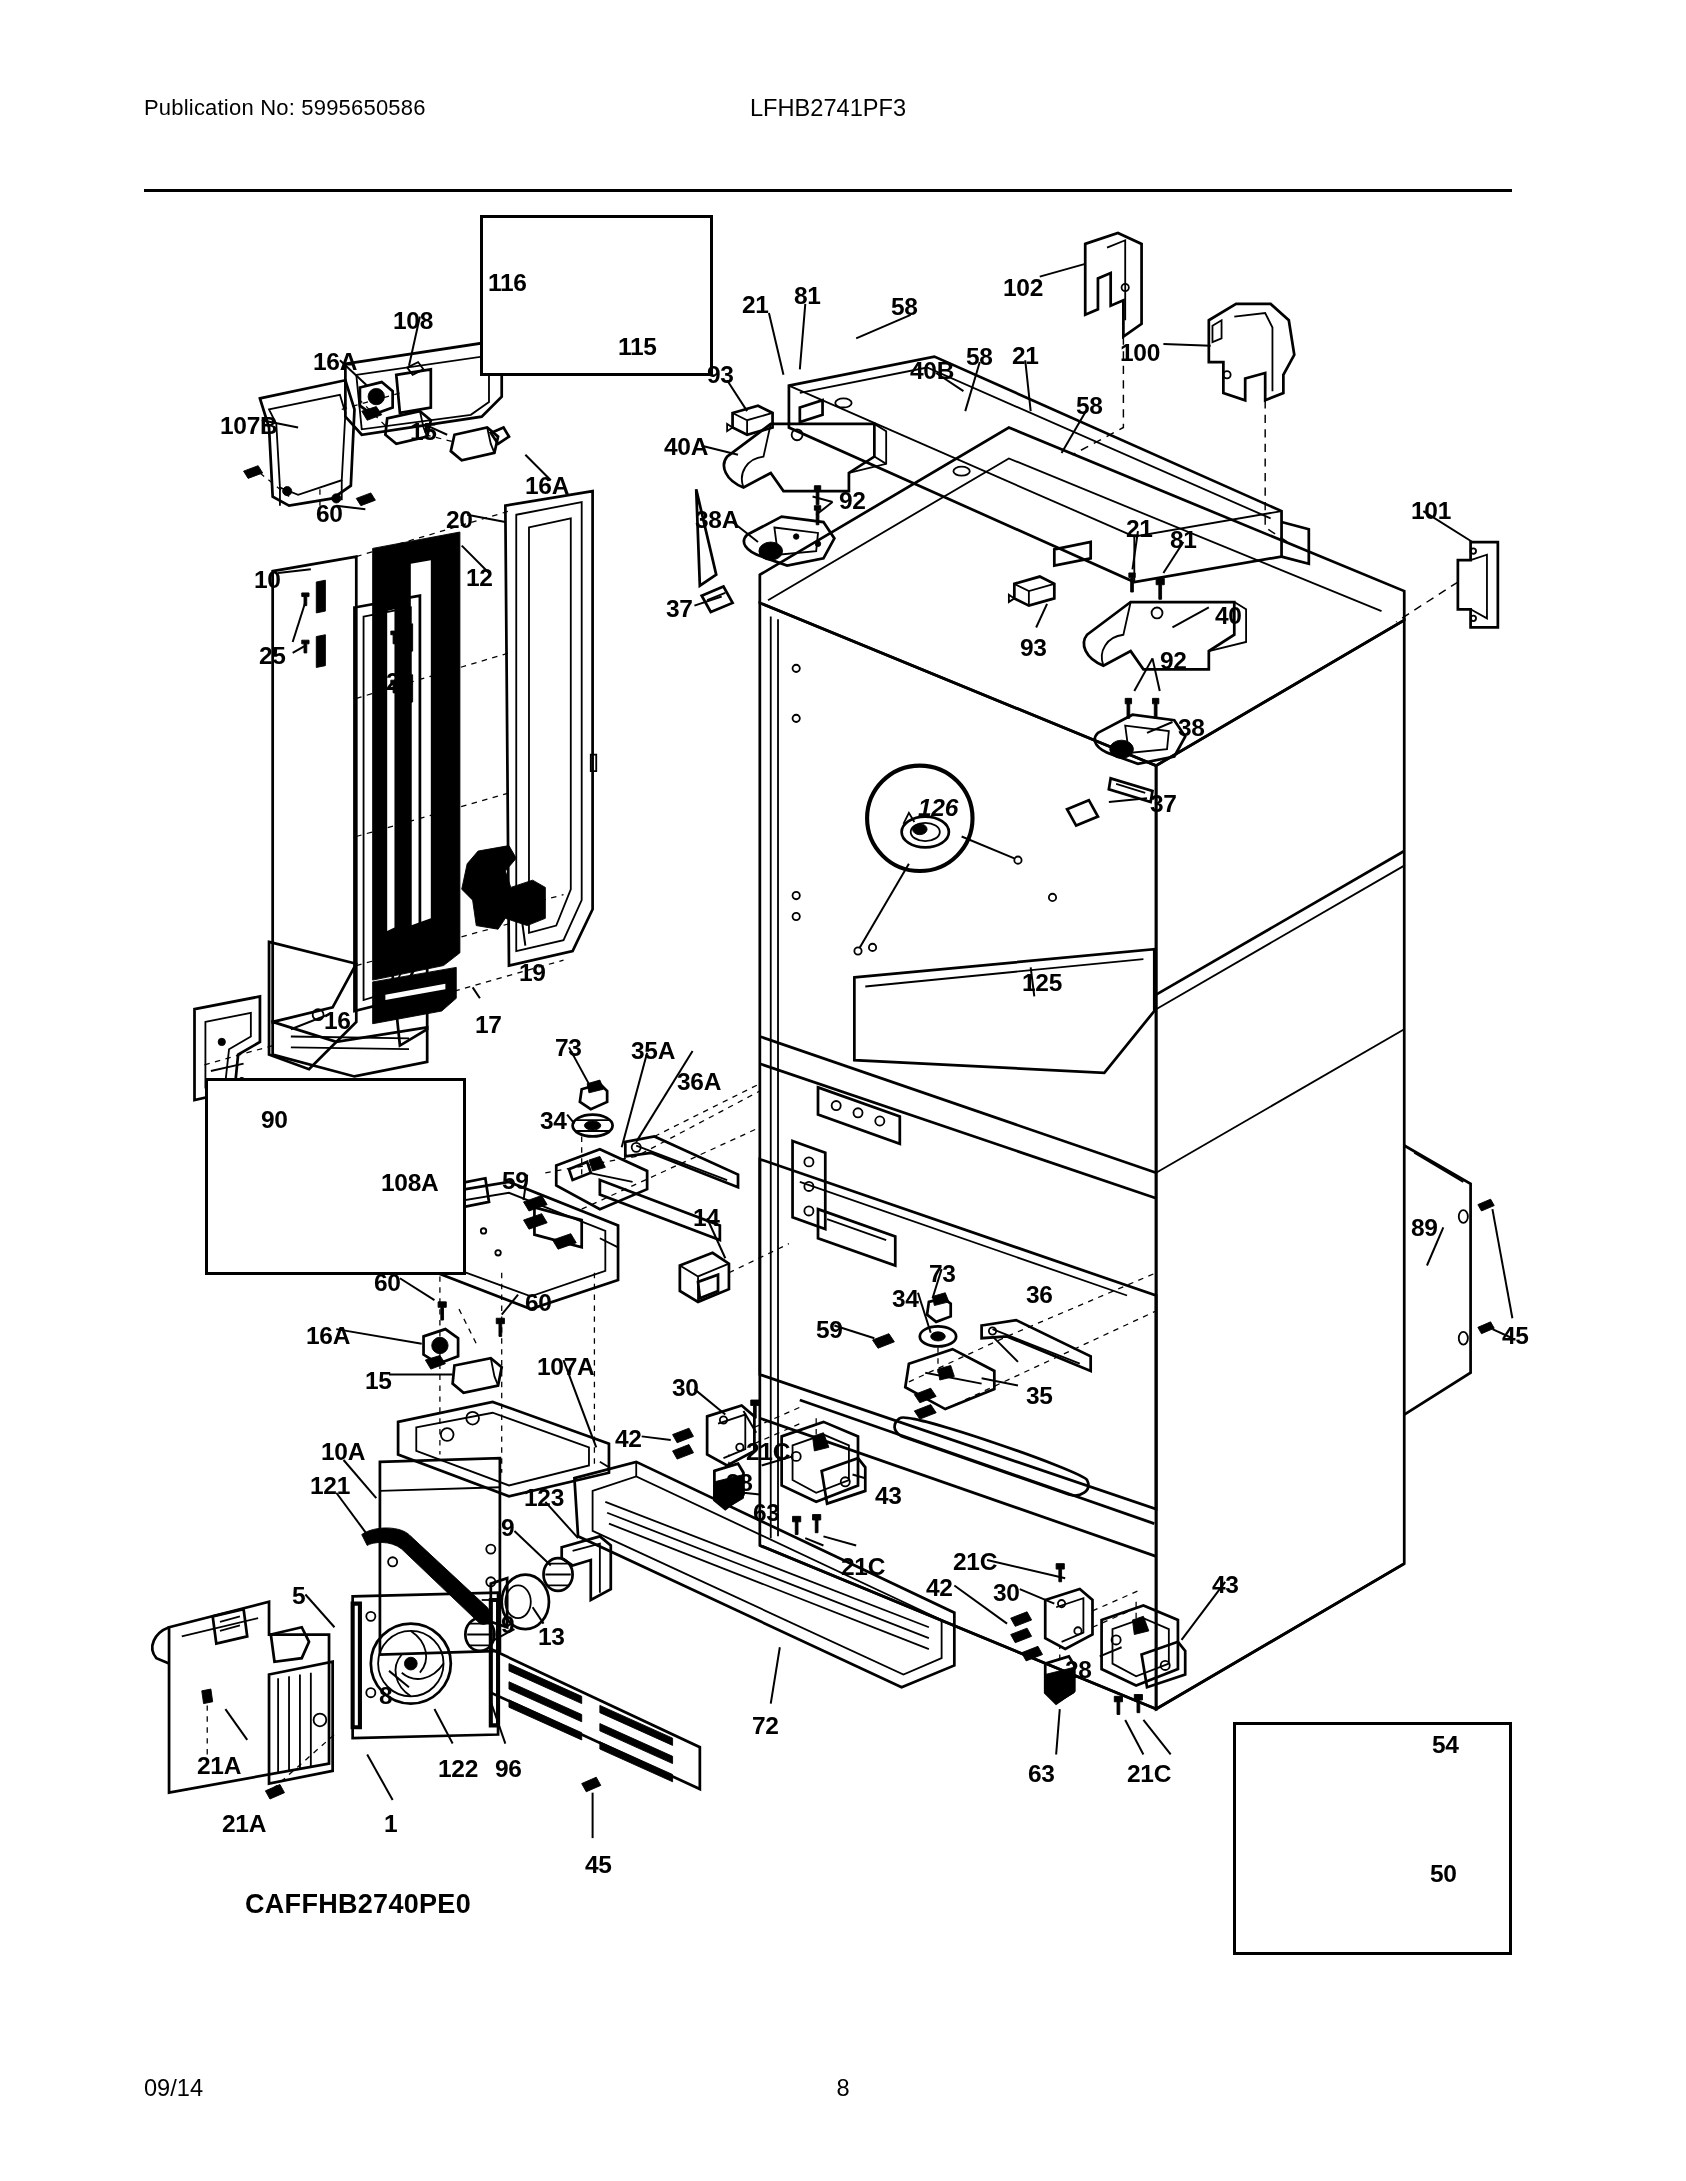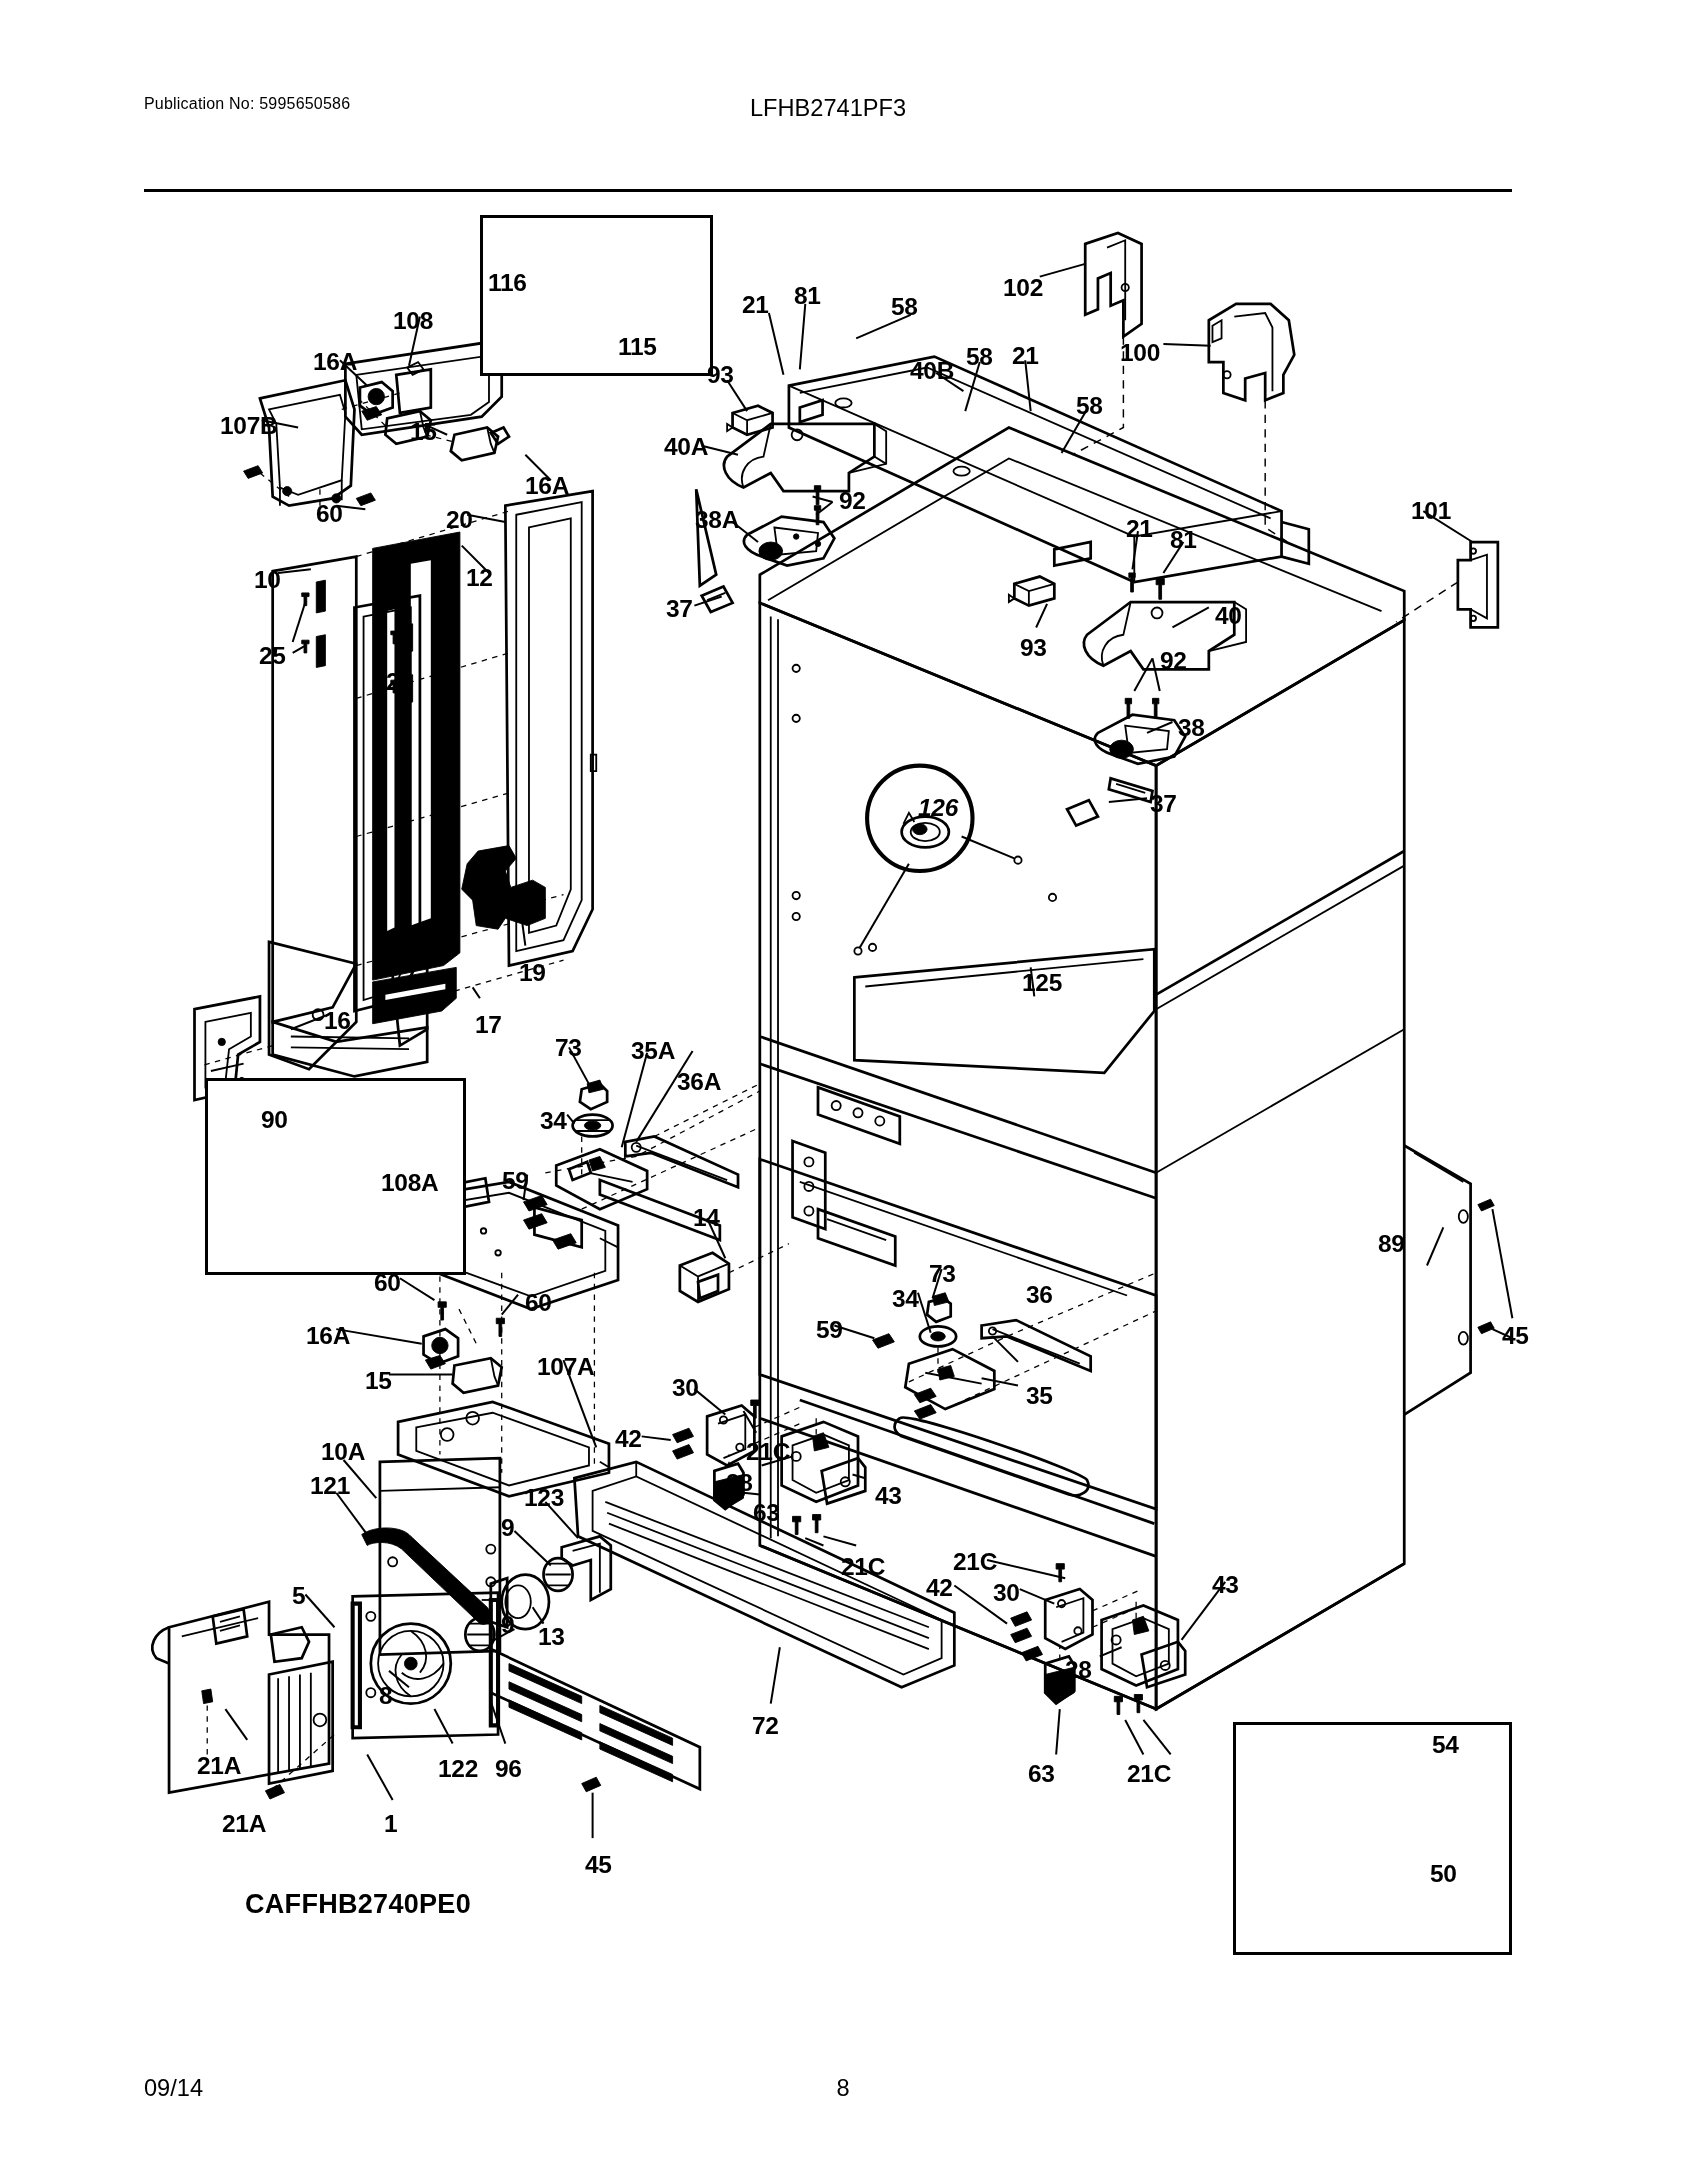--- a/index.html
+++ b/index.html
@@ -4,21 +4,21 @@
 <title>Cabinet Parts Diagram</title>
 <style>
   html,body{margin:0;padding:0;background:#fff;}
   body{
     width:1686px;height:2182px;position:relative;overflow:hidden;
     font-family:"Liberation Sans", sans-serif;color:#000;
   }
   .page{position:absolute;inset:0;}
 
   
-  .hdr-pub{position:absolute;left:144px;top:95px;font-size:16px;letter-spacing:0.2px;white-space:nowrap;}
+  .hdr-pub{position:absolute;left:144px;top:95px;font-size:22px;letter-spacing:0.2px;white-space:nowrap;}
   .hdr-model{position:absolute;left:750px;top:95px;font-size:23.6px;white-space:nowrap;}
   .hdr-title{position:absolute;left:0;top:156px;width:1686px;text-align:center;font-size:24.5px;font-weight:bold;letter-spacing:0.5px;}
   .hdr-rule{position:absolute;left:144px;top:189px;width:1368px;height:2.7px;background:#000;}
 
   
   .ftr-date{position:absolute;left:144px;top:2075px;font-size:23.6px;}
   .ftr-page{position:absolute;left:0;top:2075px;width:1686px;text-align:center;font-size:23.6px;}
 
   
   .lbl{
@@ -764,21 +764,21 @@
       <div class="lbl" style="left: 374px; top: 1271px;">60</div>
       <div class="lbl" style="left: 525px; top: 1291px;">60</div>
       <div class="lbl" style="left: 306px; top: 1324px;">16A</div>
       <div class="lbl" style="left: 365px; top: 1369px;">15</div>
       <div class="lbl" style="left: 517px; top: 1355px; margin-left: 20px;">107A</div>
       <div class="lbl" style="left: 929px; top: 1262px;">73</div>
       <div class="lbl" style="left: 892px; top: 1287px;">34</div>
       <div class="lbl" style="left: 816px; top: 1318px;">59</div>
       <div class="lbl" style="left: 1026px; top: 1283px;">36</div>
       <div class="lbl" style="left: 1026px; top: 1384px;">35</div>
-      <div class="lbl" style="left: 1378px; top: 1216px; margin-top: 16px;">89</div>
+      <div class="lbl" style="left: 1411px; top: 1216px;">89</div>
       <div class="lbl" style="left: 1502px; top: 1324px;">45</div>
       <div class="lbl" style="left: 672px; top: 1376px;">30</div>
       <div class="lbl" style="left: 615px; top: 1427px;">42</div>
       <div class="lbl" style="left: 746px; top: 1440px;">21C</div>
       <div class="lbl" style="left: 726px; top: 1471px;">28</div>
       <div class="lbl" style="left: 875px; top: 1484px;">43</div>
       <div class="lbl" style="left: 753px; top: 1501px;">63</div>
       <div class="lbl" style="left: 841px; top: 1555px;">21C</div>
       <div class="lbl" style="left: 321px; top: 1440px;">10A</div>
       <div class="lbl" style="left: 310px; top: 1474px;">121</div>

